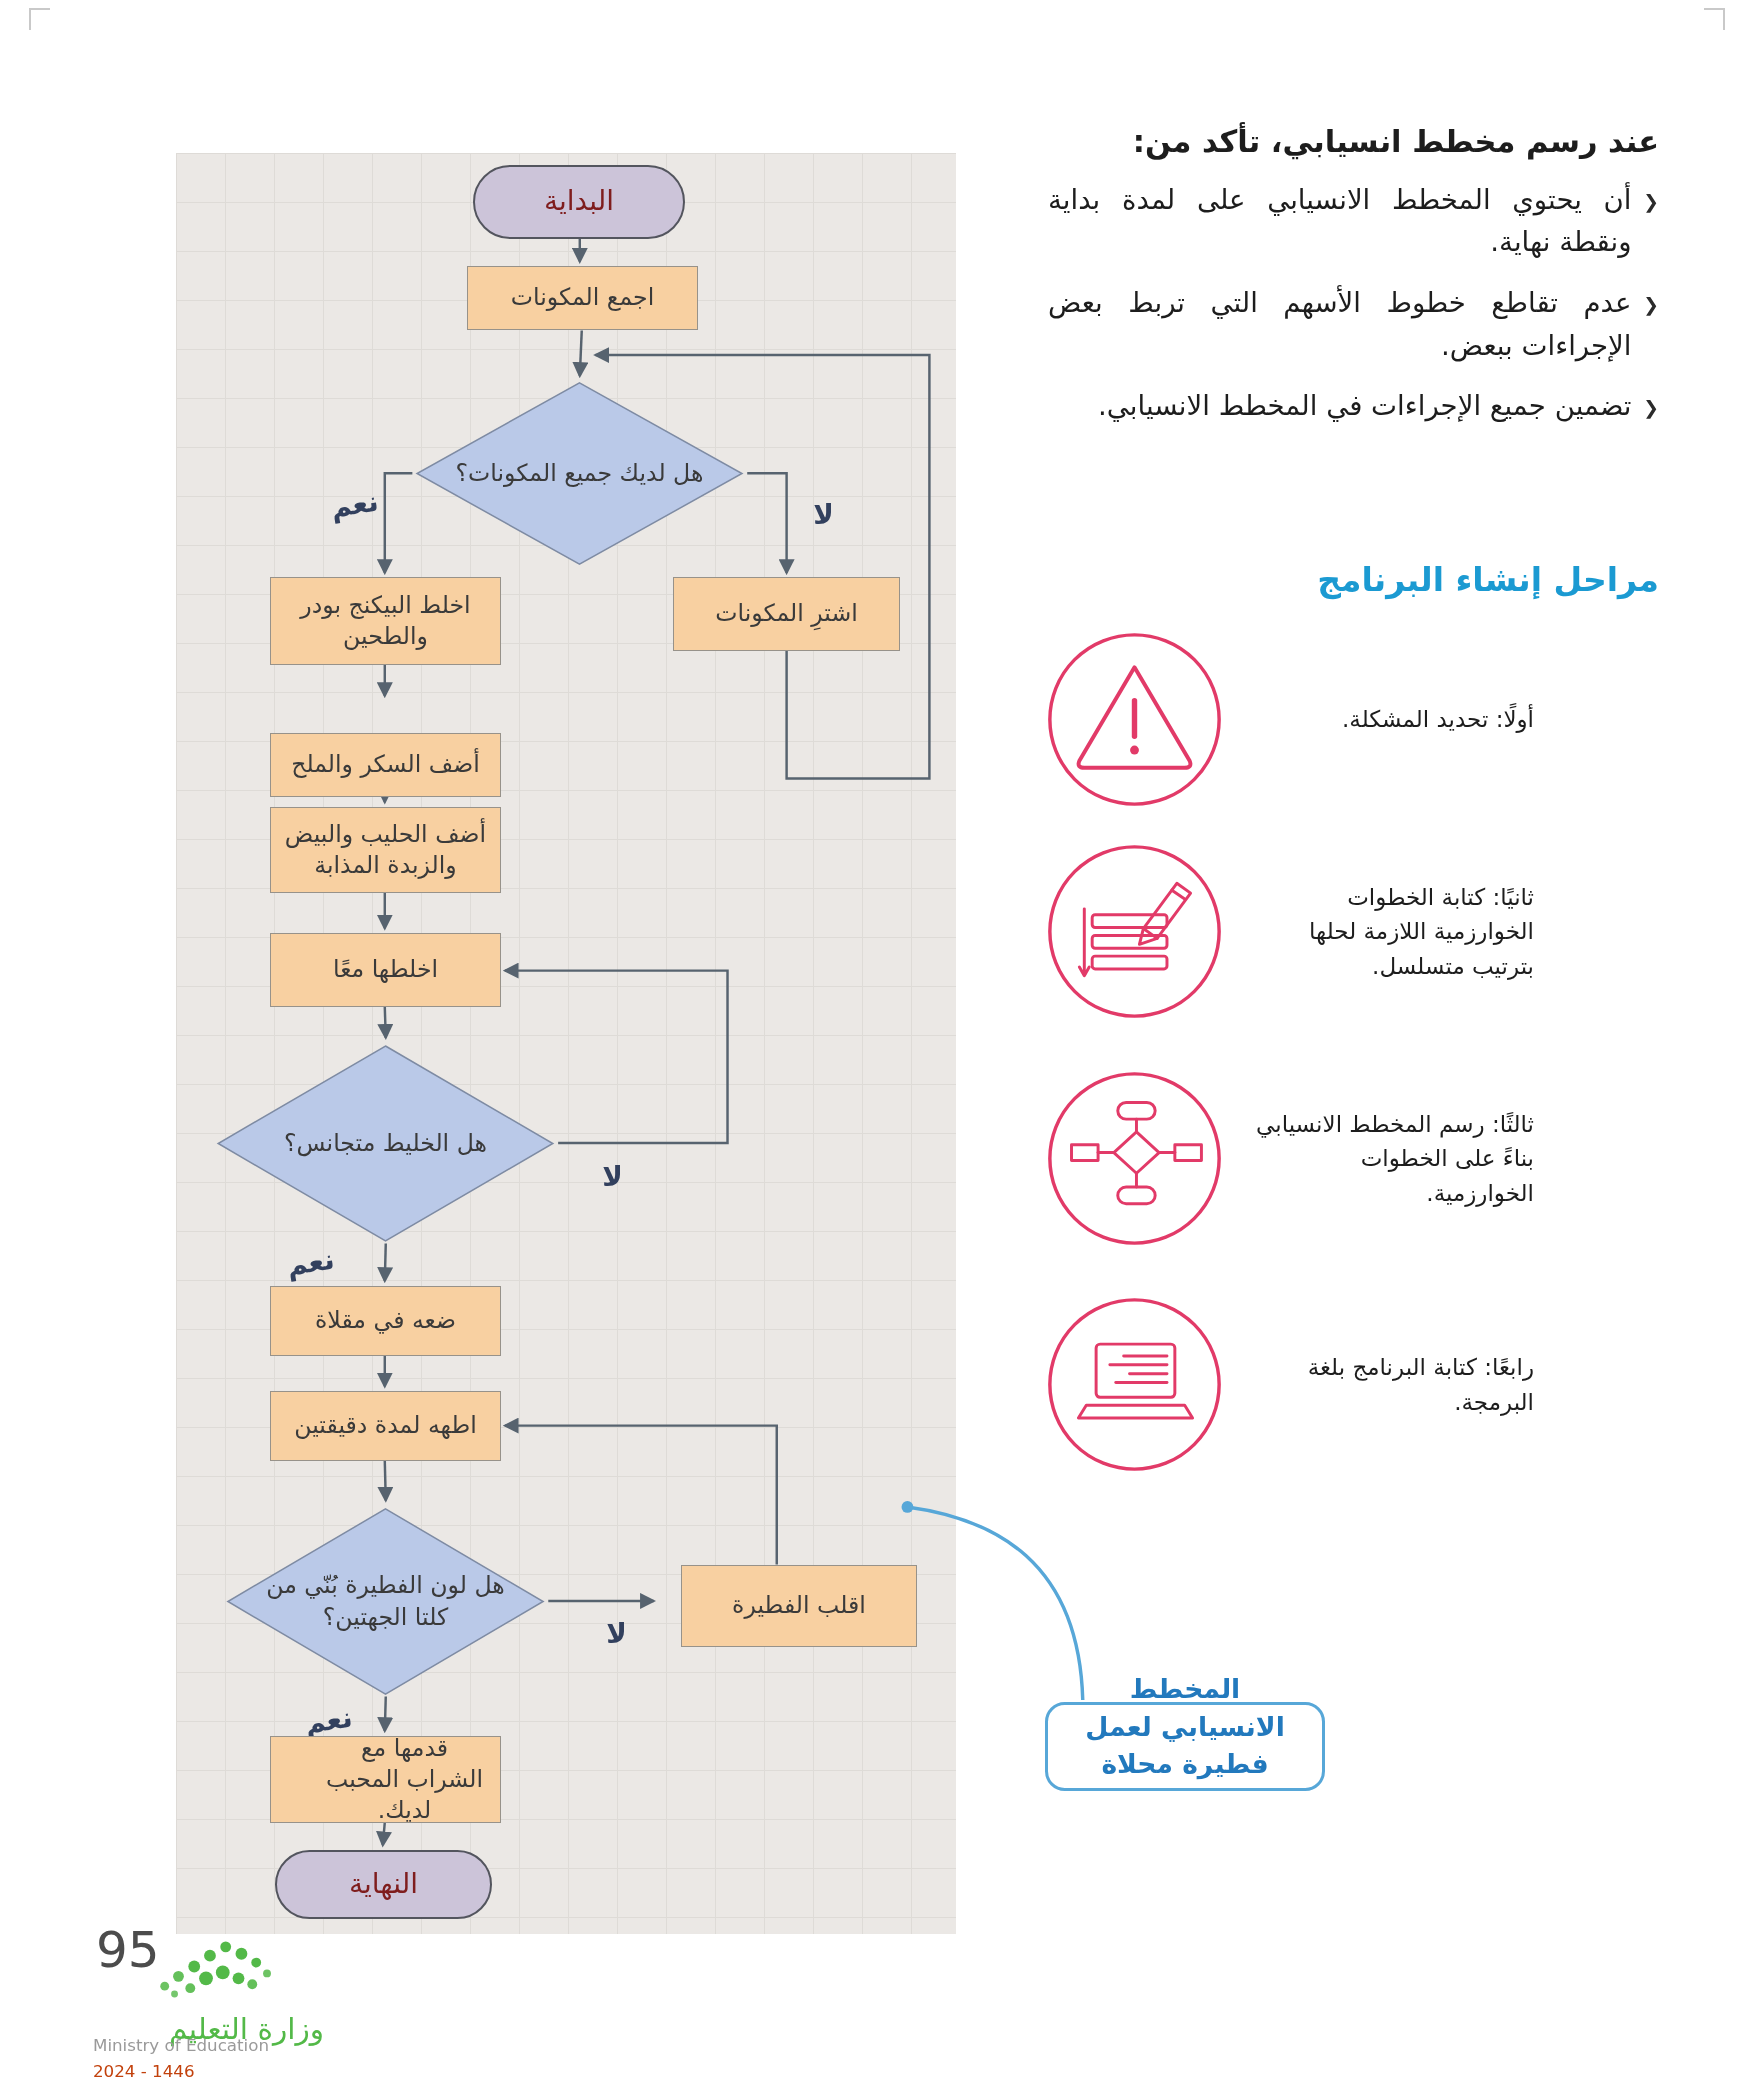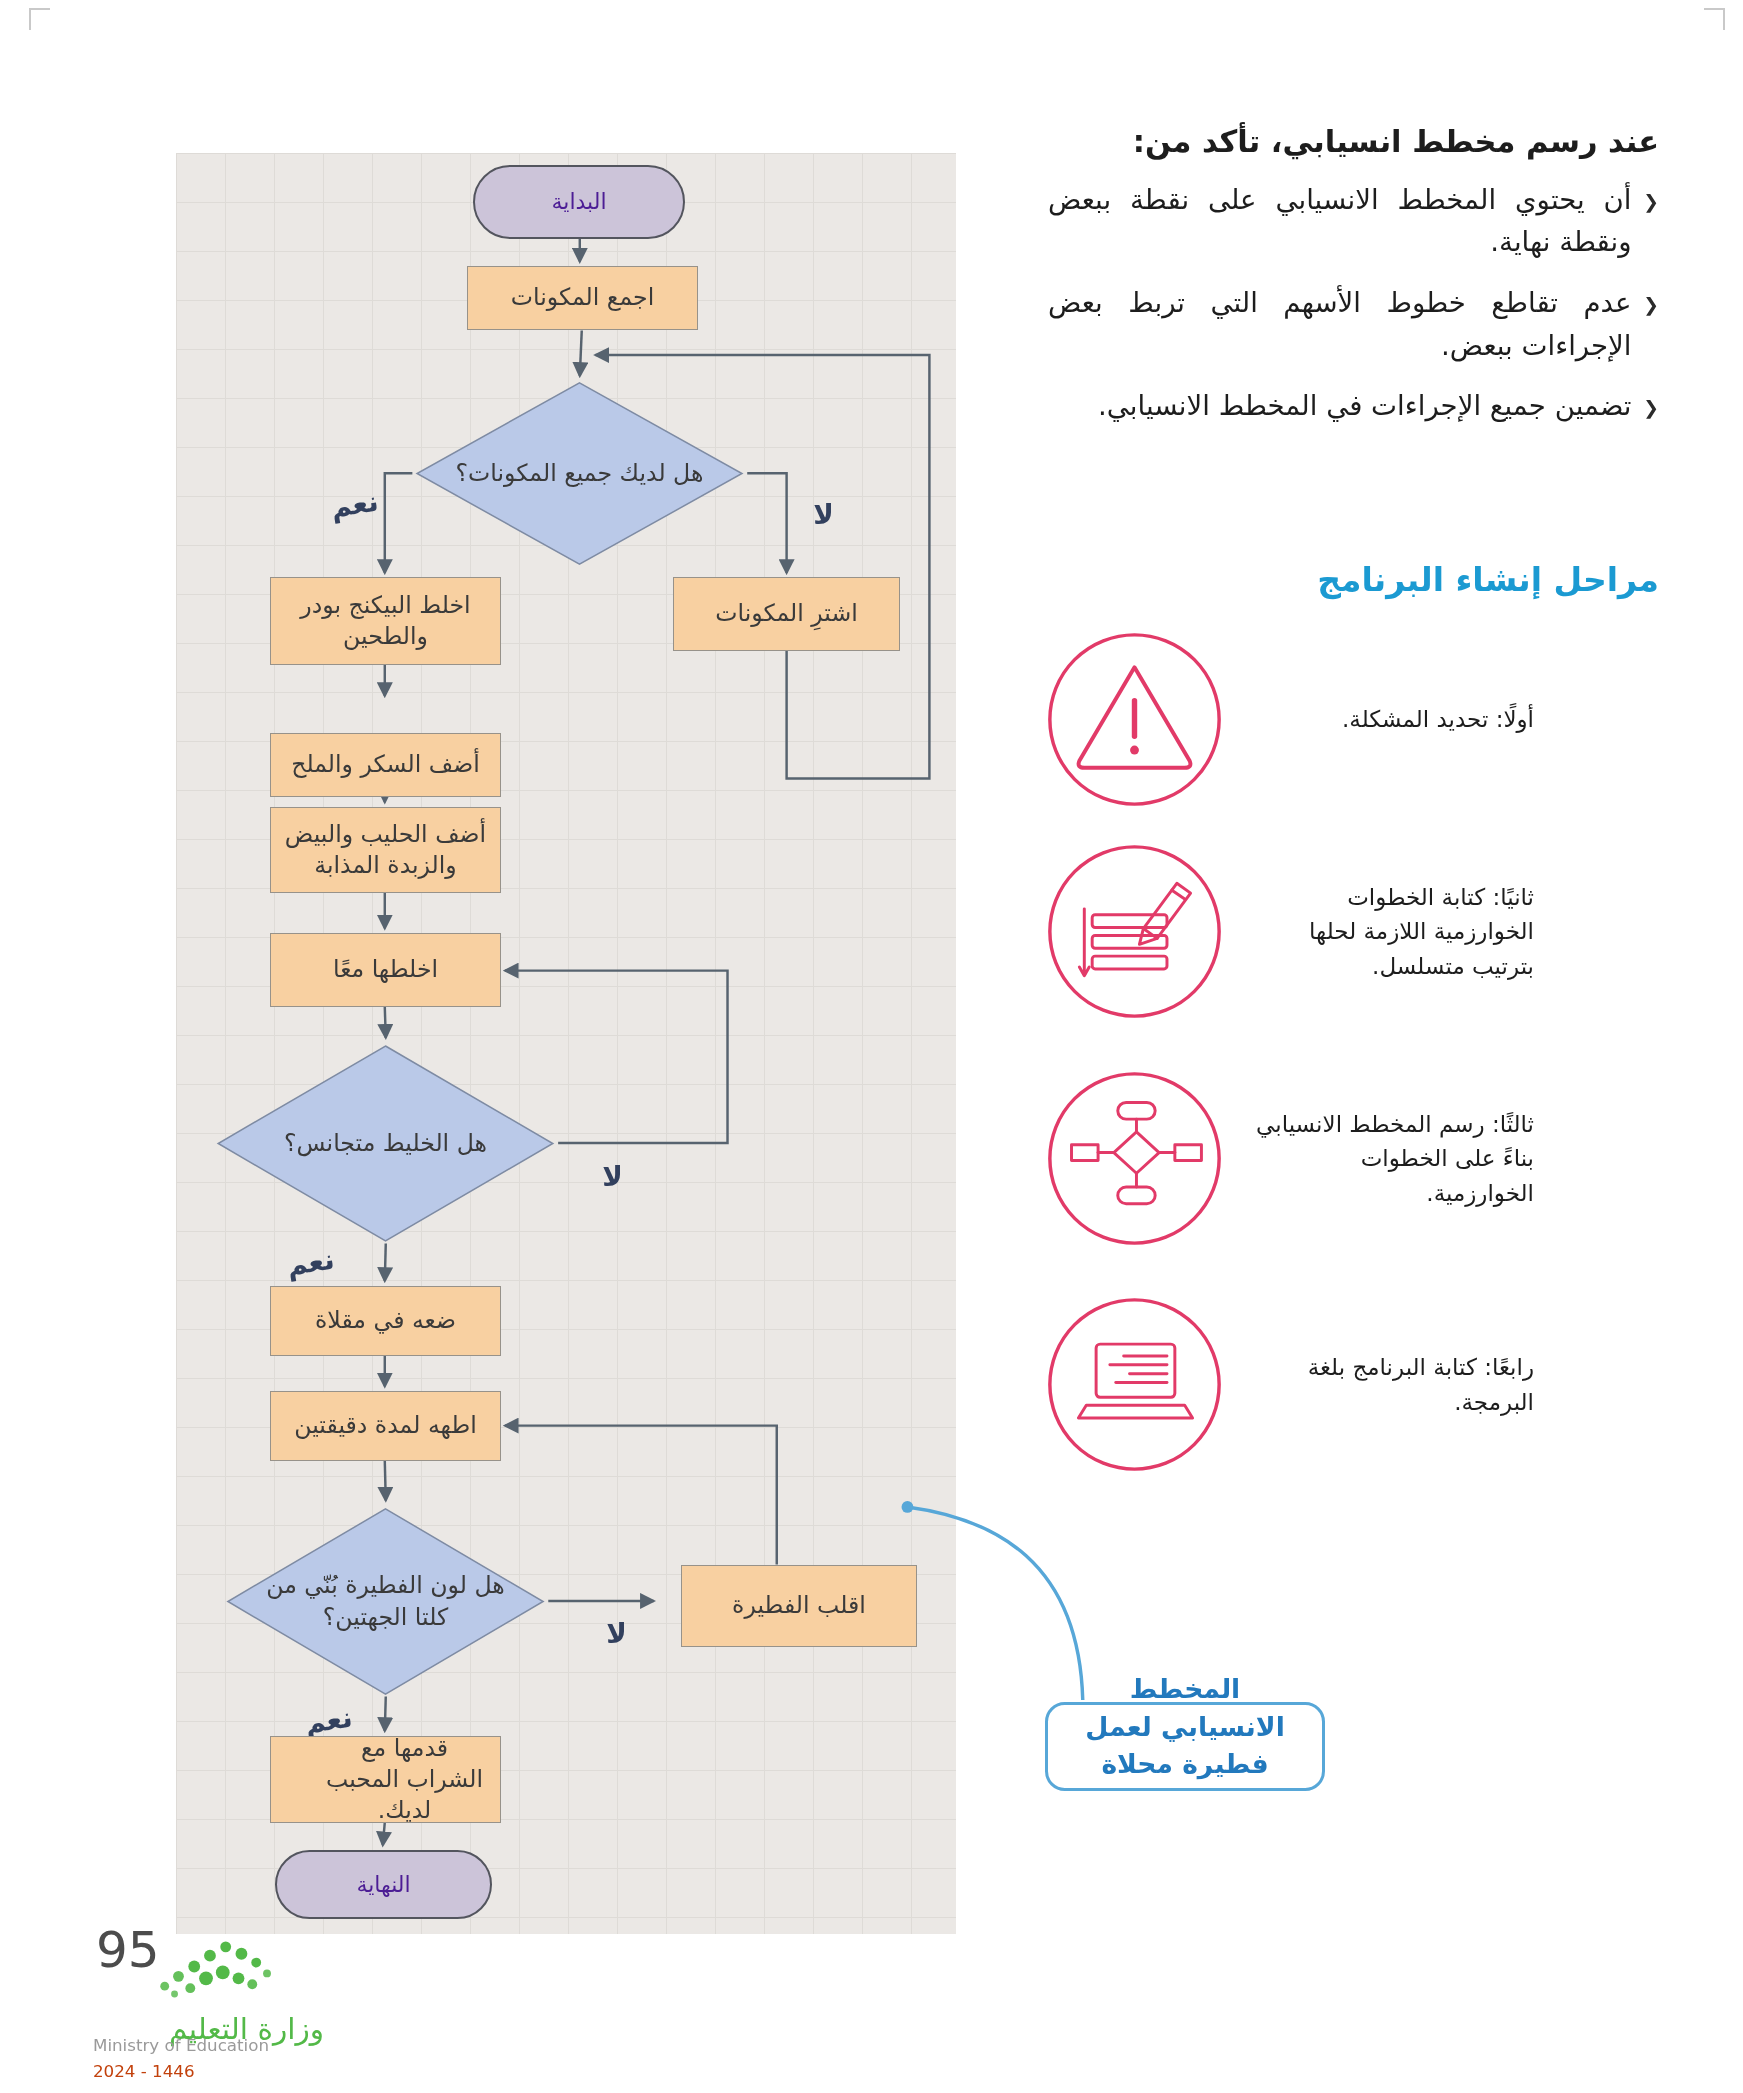--- a/index.html
+++ b/index.html
@@ -24,21 +24,21 @@
       linear-gradient(90deg, #dedbd7 1px, transparent 1px);
     background-size:49px 49px;
     direction:rtl;
   }
   #fc-arrows { position:absolute; left:0; top:0; width:780px; height:1781px; }
   .fc-node {
     position:absolute; display:flex; align-items:center; justify-content:center;
     text-align:center; color:#3a3a3a; line-height:1.32; font-size:23.6px; padding:3.9px 9.9px;
   }
   .fc-process { background:#f8d0a1; border:1.5px solid #97928a; }
-  .fc-terminal { background:#ccc4d9; border:2px solid #53555e; border-radius:39px; font-size:22px; color:#4c1d95; }
+  .fc-terminal { background:#ccc4d9; border:2px solid #53555e; border-radius:39px; font-size:28px; color:#7f1d1d; }
   .fc-decision { background:transparent; padding:0; }
   .fc-decision .dshape { position:absolute; left:0; top:0; width:100%; height:100%; }
   .fc-decision .dtext { position:relative; width:74%; }
   .fc-label { position:absolute; width:69px; text-align:center; font-weight:700; color:#32405e; font-size:27.6px; }
   .fc-label.yes { transform:rotate(-9deg); }
 
   
   #intro { position:absolute; right:84px; top:124px; width:611px; color:#1d1d1d; }
   #intro .title { font-size:30.5px; font-weight:700; margin-bottom:19.7px; }
   .bullet { display:flex; gap:11.8px; margin-bottom:17.7px; font-size:27.6px; line-height:1.55; }
@@ -179,21 +179,21 @@
 
     <div class="fc-node fc-terminal" style="left:99px;top:1697px;width:217px;height:69px;">
       <span>النهاية</span>
     </div>
   </div>
 
   <div id="intro">
     <div class="title">عند رسم مخطط انسيابي، تأكد من:</div>
     <div class="bullet">
       <span class="marker">❮</span>
-      <span class="btext">أن يحتوي المخطط الانسيابي على نقطة ببعض ونقطة نهاية.</span>
+      <span class="btext">أن يحتوي المخطط الانسيابي على لمدة بداية ونقطة نهاية.</span>
     </div>
     <div class="bullet">
       <span class="marker">❮</span>
       <span class="btext">عدم تقاطع خطوط الأسهم التي تربط بعض الإجراءات ببعض.</span>
     </div>
     <div class="bullet">
       <span class="marker">❮</span>
       <span class="btext">تضمين جميع الإجراءات في المخطط الانسيابي.</span>
     </div>
   </div>

